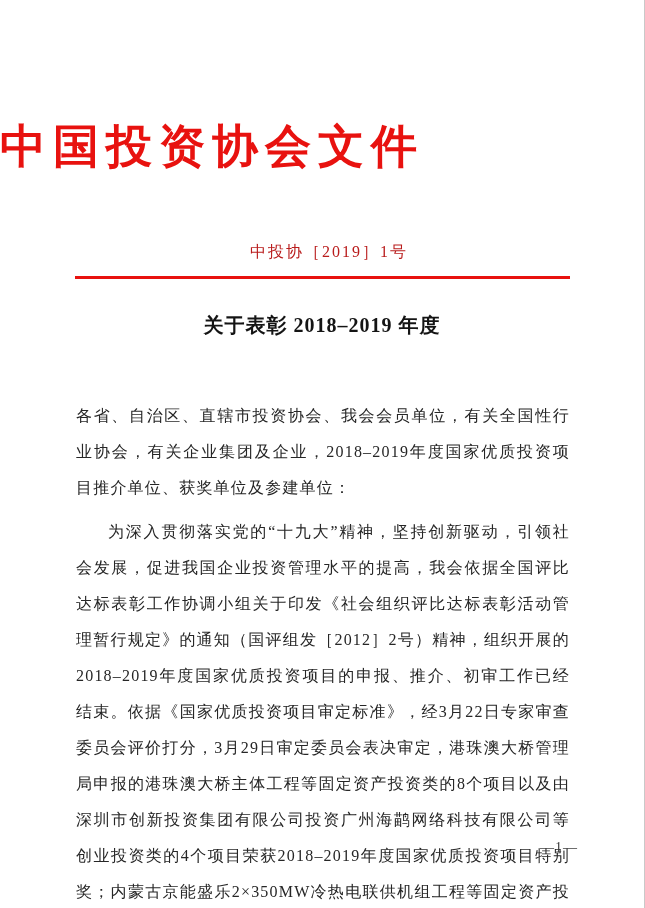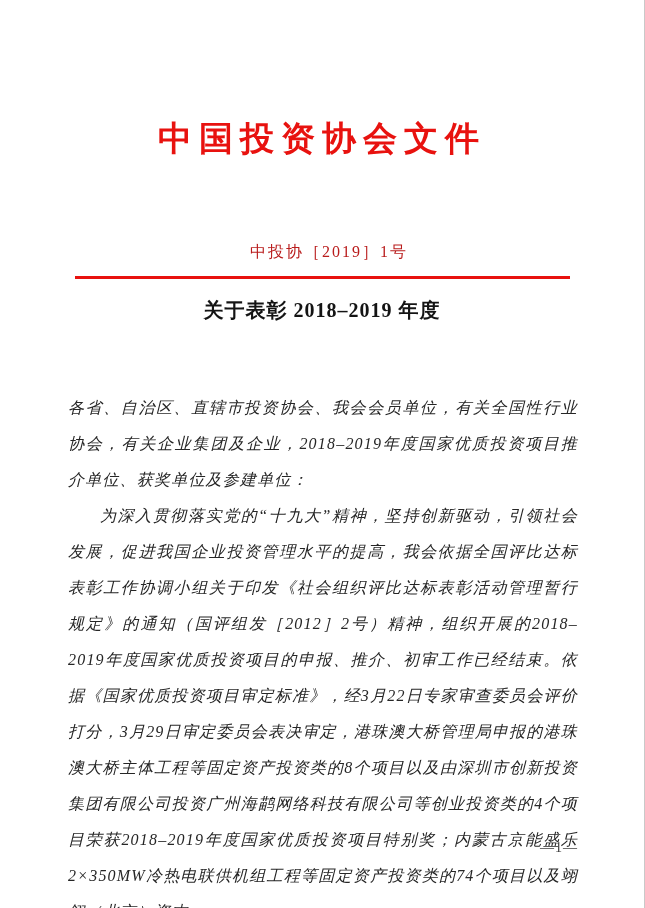--- a/index.html
+++ b/index.html
@@ -16,23 +16,23 @@
     box-sizing: border-box;
     overflow: hidden;
     font-family: "Liberation Serif", "DejaVu Serif", serif;
   }
   .org-header-title {
     position: absolute;
     top: 116px;
     left: 0;
     width: 100%;
     margin: 0;
-    text-align: center;
+    text-align: left;
     color: #e8120f;
-    font-size: 34px;
+    font-size: 46px;
     font-weight: bold;
     letter-spacing: 7px;
     white-space: nowrap;
   }
   .doc-number {
     position: absolute;
     top: 242px;
     left: 0;
     width: 100%;
     text-align: center;
@@ -44,21 +44,21 @@
   .red-rule {
     position: absolute;
     top: 276px;
     left: 75px;
     width: 495px;
     height: 3px;
     background: #e8120f;
   }
   .doc-title {
     position: absolute;
-    top: 293px;
+    top: 308px;
     left: 0;
     width: 100%;
     margin: 0;
     text-align: center;
     font-size: 20px;
     font-weight: bold;
     line-height: 35px;
     color: #141414;
     letter-spacing: 1px;
   }
@@ -67,22 +67,21 @@
     top: 390px;
     left: 68px;
     width: 510px;
     font-size: 16px;
     line-height: 36px;
     letter-spacing: 1.2px;
     text-align: justify;
     color: #262626;
   }
   .para {
-    margin: 0;
-    font-style: italic;
+    margin: 8px;
   }
   .para.indented {
     text-indent: 2em;
   }
   .page-number {
     position: absolute;
     top: 840px;
     right: 66px;
     font-size: 14px;
     letter-spacing: 1px;

